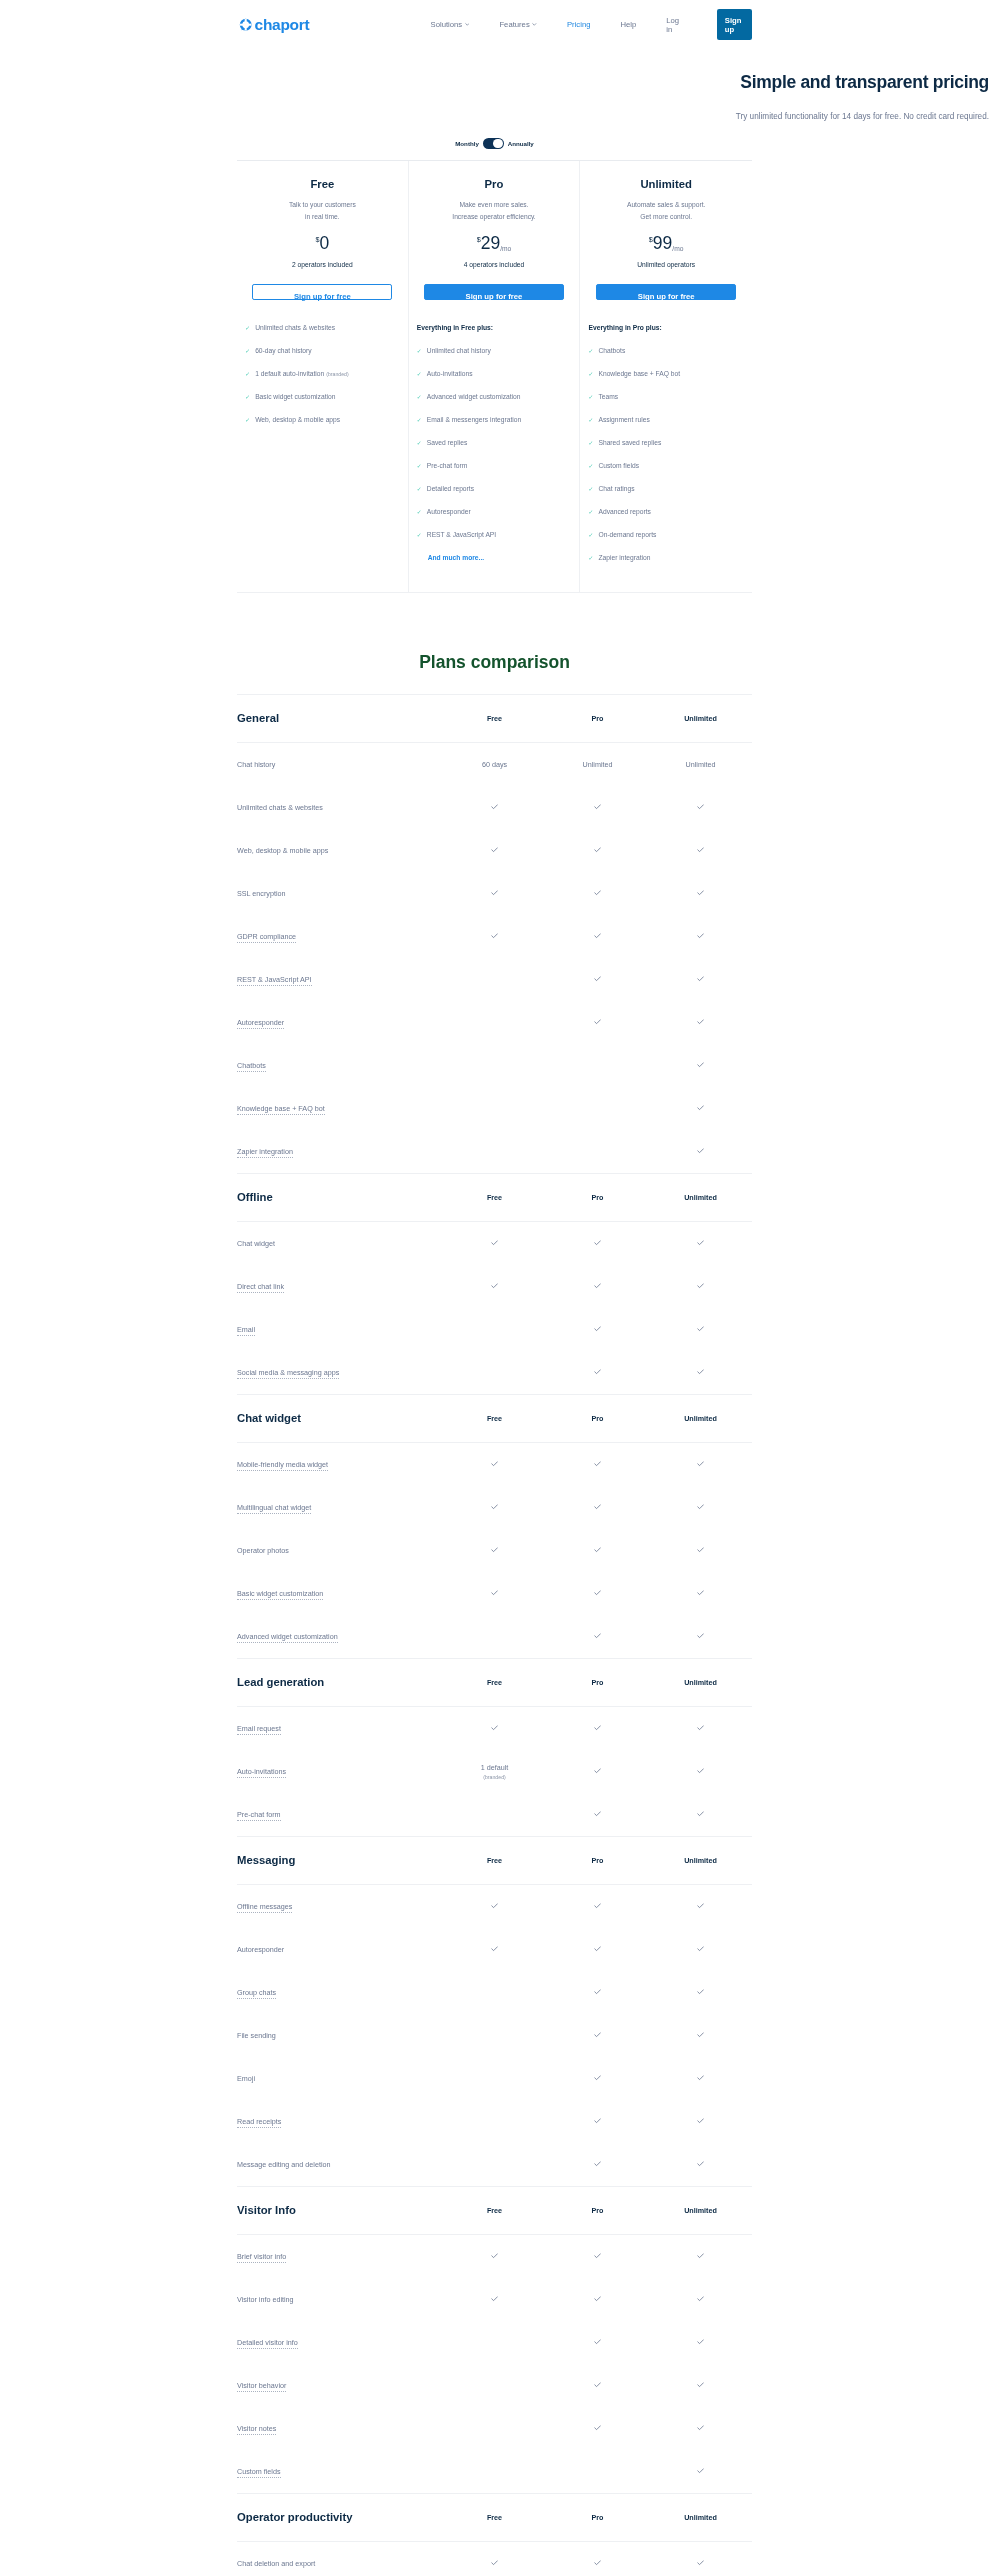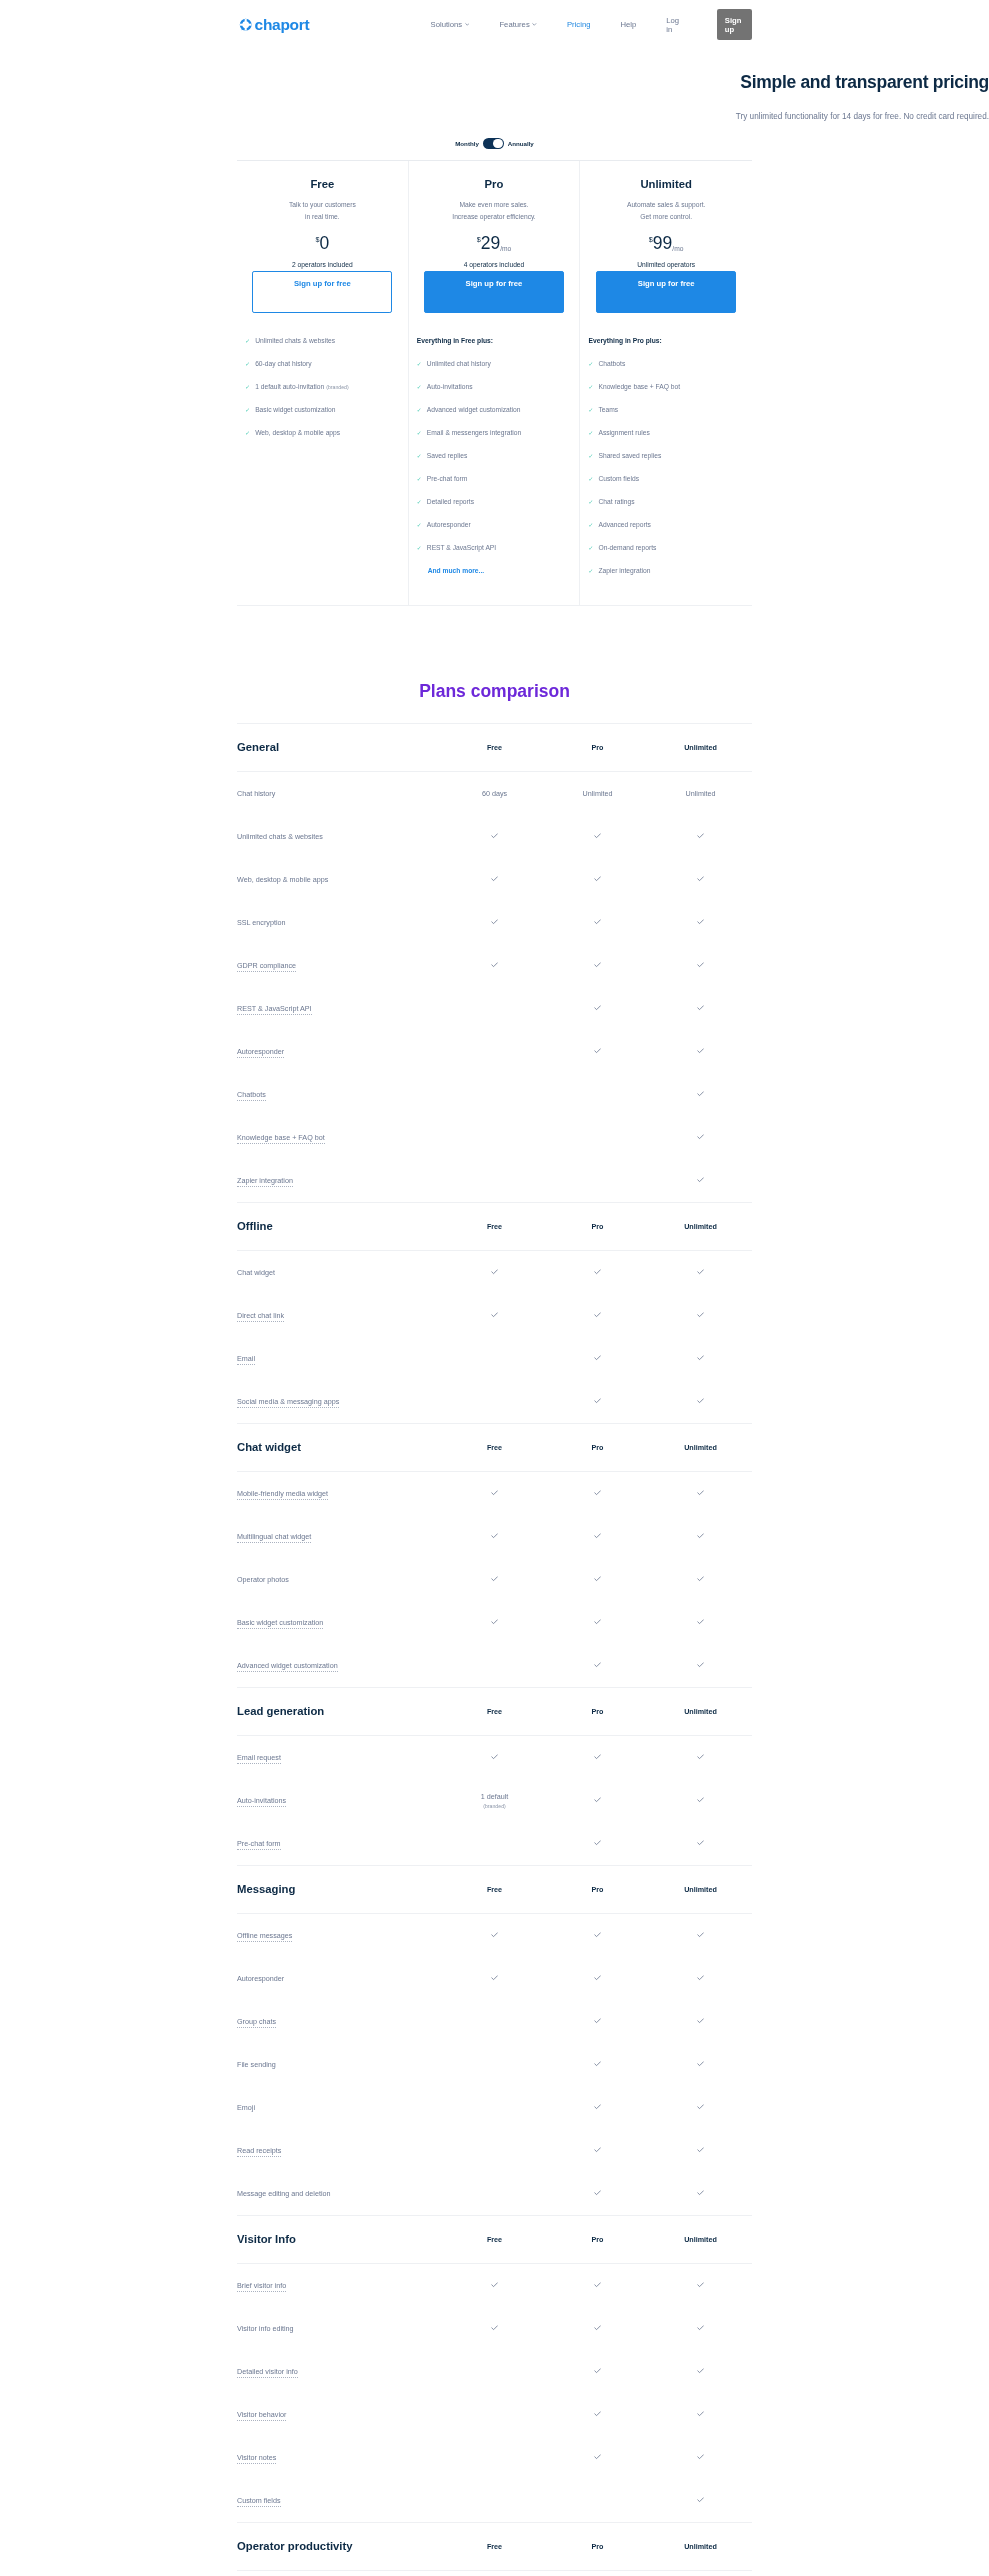--- a/index.html
+++ b/index.html
@@ -9,53 +9,53 @@
 
   
   .header { height: 41px; }
   .header .wrap { display: flex; align-items: center; height: 41px; padding-top: 0; }
   .logo { display: flex; align-items: center; gap: 2.1px; color: #1e88e5; font-size: 15.5px; font-weight: bold; letter-spacing: -0.3px; width: 201px; margin-left: 2.1px; }
   .logo-mark { width: 13.4px; height: 13.4px; position: relative; }
   .nav { display: flex; align-items: center; gap: 30px; margin-left: auto; margin-right: 0; }
   .nav-item { font-size: 7.7px; color: #6b7790; display: flex; align-items: center; gap: 2.6px; }
   .nav-item.active { color: #2389e0; }
   .nav-item svg { width: 4.6px; height: 4.6px; }
-  .btn-signup { background: #737373; color: #fff; font-weight: bold; font-size: 7.7px; padding: 6.2px 8.2px; border-radius: 2.1px; margin-left: 6.2px; }
+  .btn-signup { background: #0369a1; color: #fff; font-weight: bold; font-size: 7.7px; padding: 6.2px 8.2px; border-radius: 2.1px; margin-left: 6.2px; }
 
   
   .hero { text-align: right; padding-top: 27px; }
   .hero h1 { font-size: 17.5px; font-weight: bold; color: #0d2a45; letter-spacing: -0.3px; }
   .hero .sub { margin-top: 18.5px; font-size: 8.2px; color: #6b7790; }
   .toggle-row { margin-top: 17.5px; display: flex; justify-content: center; align-items: center; gap: 4.1px; font-size: 6.2px; font-weight: bold; color: #0d2a45; }
   .toggle { width: 20.6px; height: 11.3px; border-radius: 5.7px; background: #0d3257; position: relative; }
   .toggle::after { content: ""; position: absolute; right: 1px; top: 1px; width: 9.3px; height: 9.3px; border-radius: 50%; background: #fff; }
 
   
   .plans { width: 515px; margin: 10.3px auto 0; border-top: 0.5px solid #e8ebef; display: grid; grid-template-columns: repeat(3, 1fr); }
   .plan { padding: 17.5px 8.2px 10.3px; text-align: center; border-right: 0.5px solid #eef0f3; }
   .plan:last-child { border-right: none; }
   .plan h2 { font-size: 11.3px; font-weight: bold; color: #0d2a45; }
   .plan .desc { margin-top: 9.3px; font-size: 6.7px; color: #6b7790; line-height: 12px; }
   .price { margin-top: 9.3px; font-size: 17.5px; color: #0d2a45; display: flex; justify-content: center; align-items: flex-start; }
   .price .cur { font-size: 7.2px; margin-top: 2.1px; }
   .price .per { font-size: 6.7px; color: #6b7790; align-self: flex-end; margin-bottom: 2.1px; }
   .plan .ops { margin-top: 7.2px; font-size: 6.7px; color: #0d2a45; }
-  .plan-btn { display: block; margin: 3px auto 0; width: 140px; height: 42px; line-height: 24px; border-radius: 2.1px; font-size: 7.7px; font-weight: bold; background: #1e88e5; color: #fff; border: 0.5px solid #1e88e5; }
+  .plan-btn { display: block; margin: 16px auto 0; width: 140px; height: 16px; line-height: 24px; border-radius: 2.1px; font-size: 7.7px; font-weight: bold; background: #1e88e5; color: #fff; border: 0.5px solid #1e88e5; }
   .plan-btn.outline { background: #fff; color: #1e88e5; }
   .features { padding: 12.4px 8.2px 16.5px; text-align: left; border-right: 0.5px solid #eef0f3; }
   .features:last-child { border-right: none; }
   .feat-head { font-size: 6.7px; font-weight: bold; color: #0d2a45; height: 23px; line-height: 10.3px; }
   .feat { font-size: 6.7px; color: #6b7790; height: 23px; line-height: 10.3px; display: flex; gap: 5.2px; }
   .feat .chk { color: #29c1a6; font-size: 5.7px; }
   .feat small { font-size: 5.2px; color: #8c96a8; }
   .feat-more { font-size: 6.7px; color: #1e88e5; font-weight: bold; padding-left: 10.8px; }
   .features-grid { width: 515px; margin: 0 auto; display: grid; grid-template-columns: repeat(3, 1fr); border-bottom: 0.5px solid #eef0f3; }
 
   
-  .comp-title { text-align: center; font-size: 17.5px; font-weight: bold; color: #6d28d9; margin-top: 75px; }
+  .comp-title { text-align: center; font-size: 17.5px; font-weight: bold; color: #14532d; margin-top: 59px; }
   .comp { width: 515px; margin: 20.6px auto 0; }
   .sect-head { display: grid; grid-template-columns: 206px 103px 103px 103px; border-top: 0.5px solid #eef0f3; border-bottom: 0.5px solid #eef0f3; height: 49px; align-items: center; }
   .sect-head .t { font-size: 11.3px; font-weight: bold; color: #0d2a45; }
   .sect-head .c { text-align: center; font-size: 7.2px; font-weight: bold; color: #0d2a45; }
   .row { display: grid; grid-template-columns: 206px 103px 103px 103px; height: 43px; align-items: center; }
   .row .l { font-size: 7.2px; color: #6b7790; }
   .row .l span.dotted { border-bottom: 0.5px dotted #aab2c0; padding-bottom: 1px; }
   .row .c { text-align: center; font-size: 7.2px; color: #6b7790; }
   .row .c .ck { display: inline-block; width: 7.2px; height: 5.2px; }
   .row .c small { display: block; font-size: 5.2px; color: #8c96a8; margin-top: 2.1px; }

